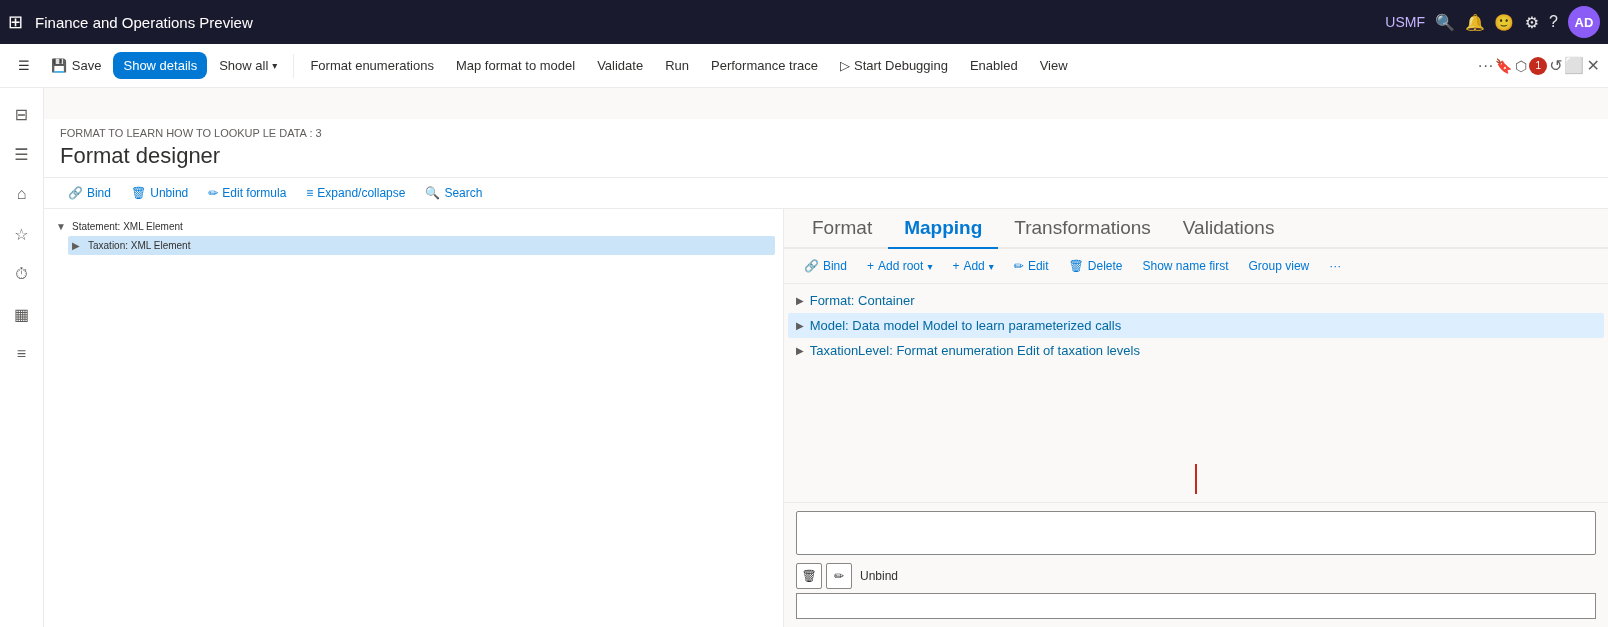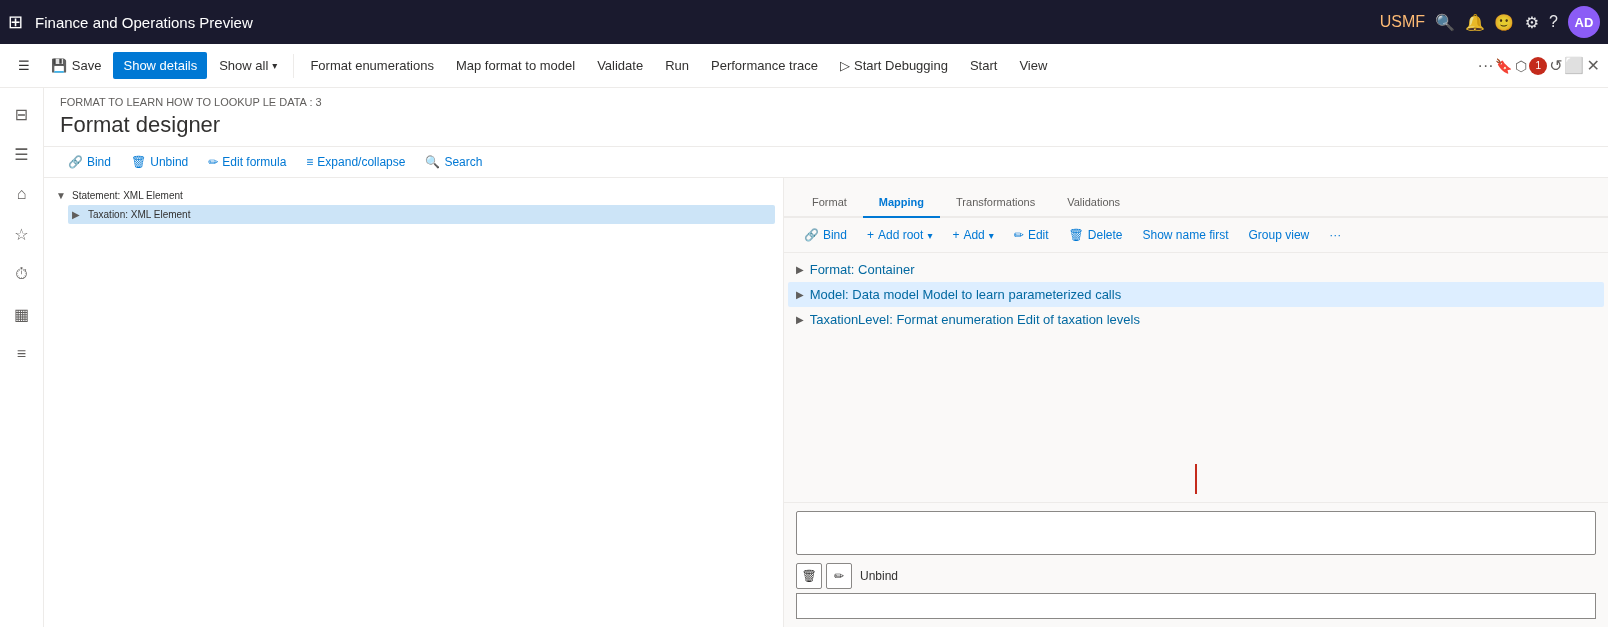--- a/index.html
+++ b/index.html
@@ -6,60 +6,60 @@
     body { font-family: 'Segoe UI', sans-serif; font-size: 13px; background: #f3f2f1; color: #323130; overflow: hidden; }
 
     
     .top-bar {
       display: flex; align-items: center; height: 44px;
       background: #1a1a2e; color: #fff; padding: 0 8px; gap: 8px;
     }
     .top-bar-grid-icon { color: #fff; font-size: 18px; cursor: pointer; margin-right: 4px; }
     .top-bar-title { font-size: 15px; font-weight: 400; color: #fff; flex: 1; }
     .top-bar-right { display: flex; align-items: center; gap: 10px; }
-    .top-bar-usmf { font-size: 16px; color: #fdba74; }
+    .top-bar-usmf { font-size: 14px; color: #c4b5fd; }
     .top-bar-icon { color: #fff; font-size: 16px; cursor: pointer; opacity: 0.9; }
     .top-bar-avatar {
       width: 32px; height: 32px; border-radius: 50%;
       background: #8b5cf6; color: #fff; display: flex; align-items: center;
       justify-content: center; font-weight: 600; font-size: 13px; cursor: pointer;
     }
 
     
     .command-bar {
       display: flex; align-items: center; height: 44px;
       background: #fff; border-bottom: 1px solid #edebe9;
       padding: 0 8px; gap: 2px;
     }
     .cmd-btn {
       display: flex; align-items: center; gap: 4px; padding: 6px 10px;
       border: none; background: transparent; cursor: pointer;
       font-size: 13px; color: #323130; border-radius: 2px; white-space: nowrap;
     }
-    .cmd-btn.active { background: #0078d4; color: #fff; border-radius: 2px; }
+    .cmd-btn.active { background: #0078d4; color: #fff; border-radius: 8px; }
     .cmd-divider { width: 1px; height: 24px; background: #edebe9; margin: 0 4px; }
     .cmd-more { font-size: 16px; color: #605e5c; }
     .cmd-dropdown-arrow { font-size: 10px; }
 
     
     .main-layout { display: flex; height: calc(627px - 88px); }
 
     
     .sidebar {
       width: 44px; background: #fff; border-right: 1px solid #edebe9;
       display: flex; flex-direction: column; align-items: center;
       padding: 8px 0; gap: 4px; flex-shrink: 0;
     }
     .sidebar-icon { width: 36px; height: 36px; display: flex; align-items: center; justify-content: center; cursor: pointer; border-radius: 2px; color: #605e5c; font-size: 16px; }
 
     
     .content { display: flex; flex-direction: column; flex: 1; background: #faf9f8; }
 
     
-    .page-header { padding: 8px 16px 0 16px; background: #fff; border-bottom: 1px solid #edebe9; }
+    .page-header { padding: 8px 16px 0 16px; background: #fff; border-bottom: 1px solid #edebe9; margin-top: 31px; }
     .page-breadcrumb { font-size: 11px; color: #605e5c; text-transform: uppercase; margin-bottom: 4px; }
     .page-title { font-size: 22px; font-weight: 300; color: #323130; margin-bottom: 8px; }
 
     
     .toolbar {
       display: flex; align-items: center; gap: 4px;
       padding: 4px 16px; background: #fff; border-bottom: 1px solid #edebe9;
     }
     .tb-btn {
       display: flex; align-items: center; gap: 4px; padding: 4px 8px;
@@ -80,21 +80,21 @@
 
     
     .mapping-panel { flex: 1; display: flex; flex-direction: column; background: #faf9f8; overflow: hidden; }
 
     
     .tab-bar {
       display: flex; align-items: flex-end; padding: 0 12px;
       background: #faf9f8; border-bottom: 2px solid #edebe9; min-height: 40px;
     }
     .tab {
-      padding: 8px 16px; font-size: 11px; color: #605e5c; cursor: pointer;
+      padding: 8px 16px; font-size: 19px; color: #605e5c; cursor: pointer;
       border-bottom: 2px solid transparent; margin-bottom: -2px;
     }
     .tab.active { color: #0078d4; border-bottom: 2px solid #0078d4; font-weight: 600; text-align: center; }
 
     
     .mapping-toolbar {
       display: flex; align-items: center; gap: 4px;
       padding: 6px 12px; background: #faf9f8; border-bottom: 1px solid #edebe9;
     }
     .map-btn {
@@ -167,21 +167,21 @@
     <span>Run</span>
   </button>
   <button class="cmd-btn">
     <span>Performance trace</span>
   </button>
   <button class="cmd-btn">
     <span>▷</span>
     <span>Start Debugging</span>
   </button>
   <button class="cmd-btn">
-    <span>Start</span>
+    <span>Enabled</span>
   </button>
   <button class="cmd-btn">
     <span>View</span>
   </button>
   <div style="flex:1"></div>
   <span class="cmd-more">···</span>
   <span class="cmd-more" style="font-size:14px;">🔖</span>
   <span class="cmd-more" style="font-size:14px;">⬡</span>
   <span style="background:#c42b1c;color:#fff;border-radius:50%;width:18px;height:18px;display:flex;align-items:center;justify-content:center;font-size:10px;">1</span>
   <span class="cmd-more">↺</span>

